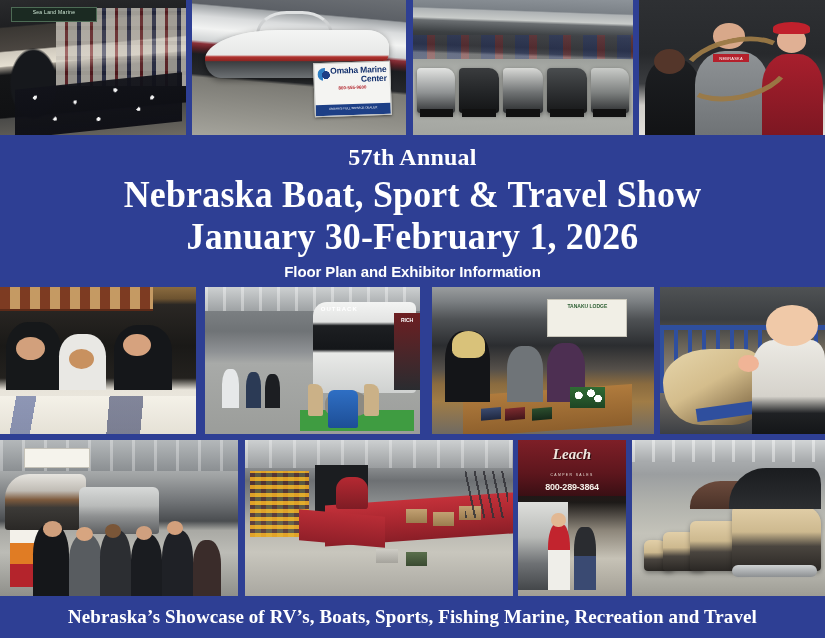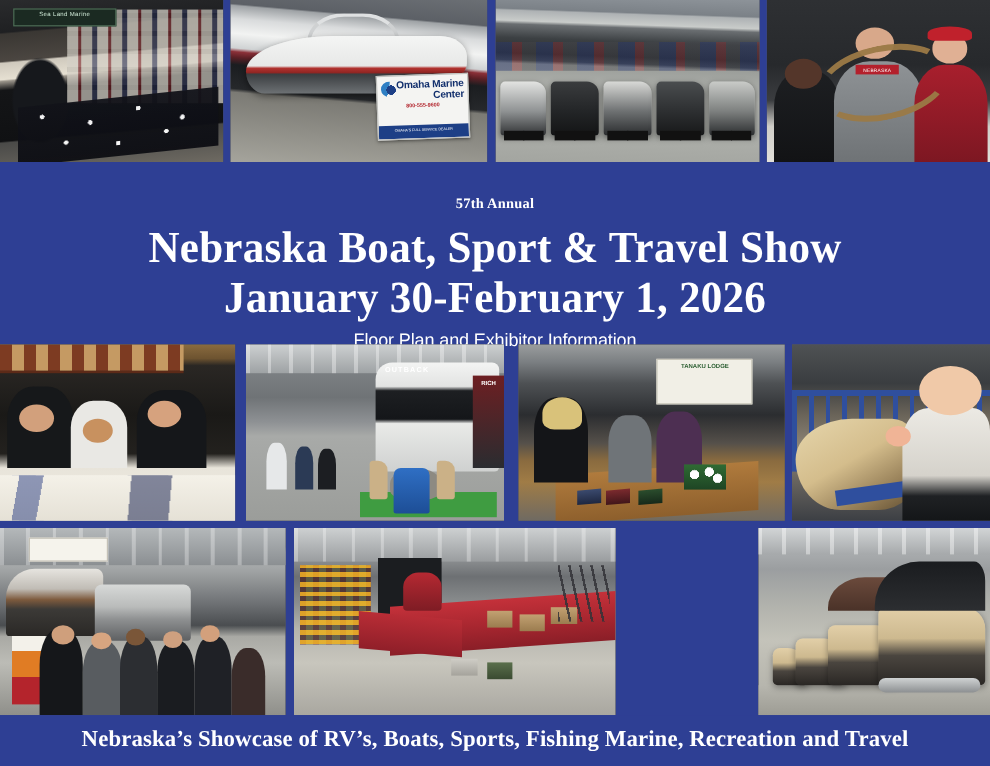--- a/index.html
+++ b/index.html
@@ -502,23 +502,23 @@
   #title-block {
     position: absolute;
     left: 0; top: 135px; width: 825px; height: 152px;
     background: #2e3f94;
     text-align: center;
     color: #ffffff;
   }
   #kicker {
     font-family: "Liberation Serif", serif;
     font-weight: bold;
-    font-size: 12px;
+    font-size: 24px;
     line-height: 20px;
-    padding-top: 24px;
+    padding-top: 12px;
     letter-spacing: .2px;
   }
   #main-title {
     font-family: "Liberation Serif", serif;
     font-weight: bold;
     font-size: 37px;
     line-height: 44px;
     padding-top: 6px;
     letter-spacing: .2px;
     transform: scaleX(.97);
@@ -526,21 +526,21 @@
   #date-line {
     font-family: "Liberation Serif", serif;
     font-weight: bold;
     font-size: 37px;
     line-height: 40px;
     letter-spacing: .2px;
     transform: scaleX(.97);
   }
   #subtitle {
     font-family: "Liberation Sans", sans-serif;
-    font-weight: normal;
+    font-weight: bold;
     font-size: 15px;
     line-height: 18px;
     padding-top: 6px;
     letter-spacing: -.1px;
   }
 
   
   #footer-block {
     position: absolute;
     left: 0; top: 596px; width: 825px; height: 42px;
@@ -702,20 +702,31 @@
       <div class="redtable2"></div>
       <div class="mannequin"></div>
       <div class="box bx1"></div>
       <div class="box bx2"></div>
       <div class="box bx3"></div>
       <div class="box bx4"></div>
       <div class="box bx5"></div>
       <div class="rodrack"></div>
     </div>
 
+    <div class="photo" id="ph-11">
+      <div class="ph-inner"></div>
+      <div class="leach-awn"></div>
+      <div class="leach-word">Leach</div>
+      <div class="leach-sub">CAMPER SALES</div>
+      <div class="leach-phone">800-289-3864</div>
+      <div class="rvdoor"></div>
+      <div class="man-red"></div>
+      <div class="man-red-h"></div>
+      <div class="man-blue"></div>
+    </div>
 
     <div class="photo" id="ph-12">
       <div class="ph-inner"></div>
       <div class="ceil3"></div>
       <div class="floorline"></div>
       <div class="pon pn4"></div>
       <div class="pon pn3"></div>
       <div class="pon pn2"></div>
       <div class="bimini2"></div>
       <div class="pon pn1"></div>

